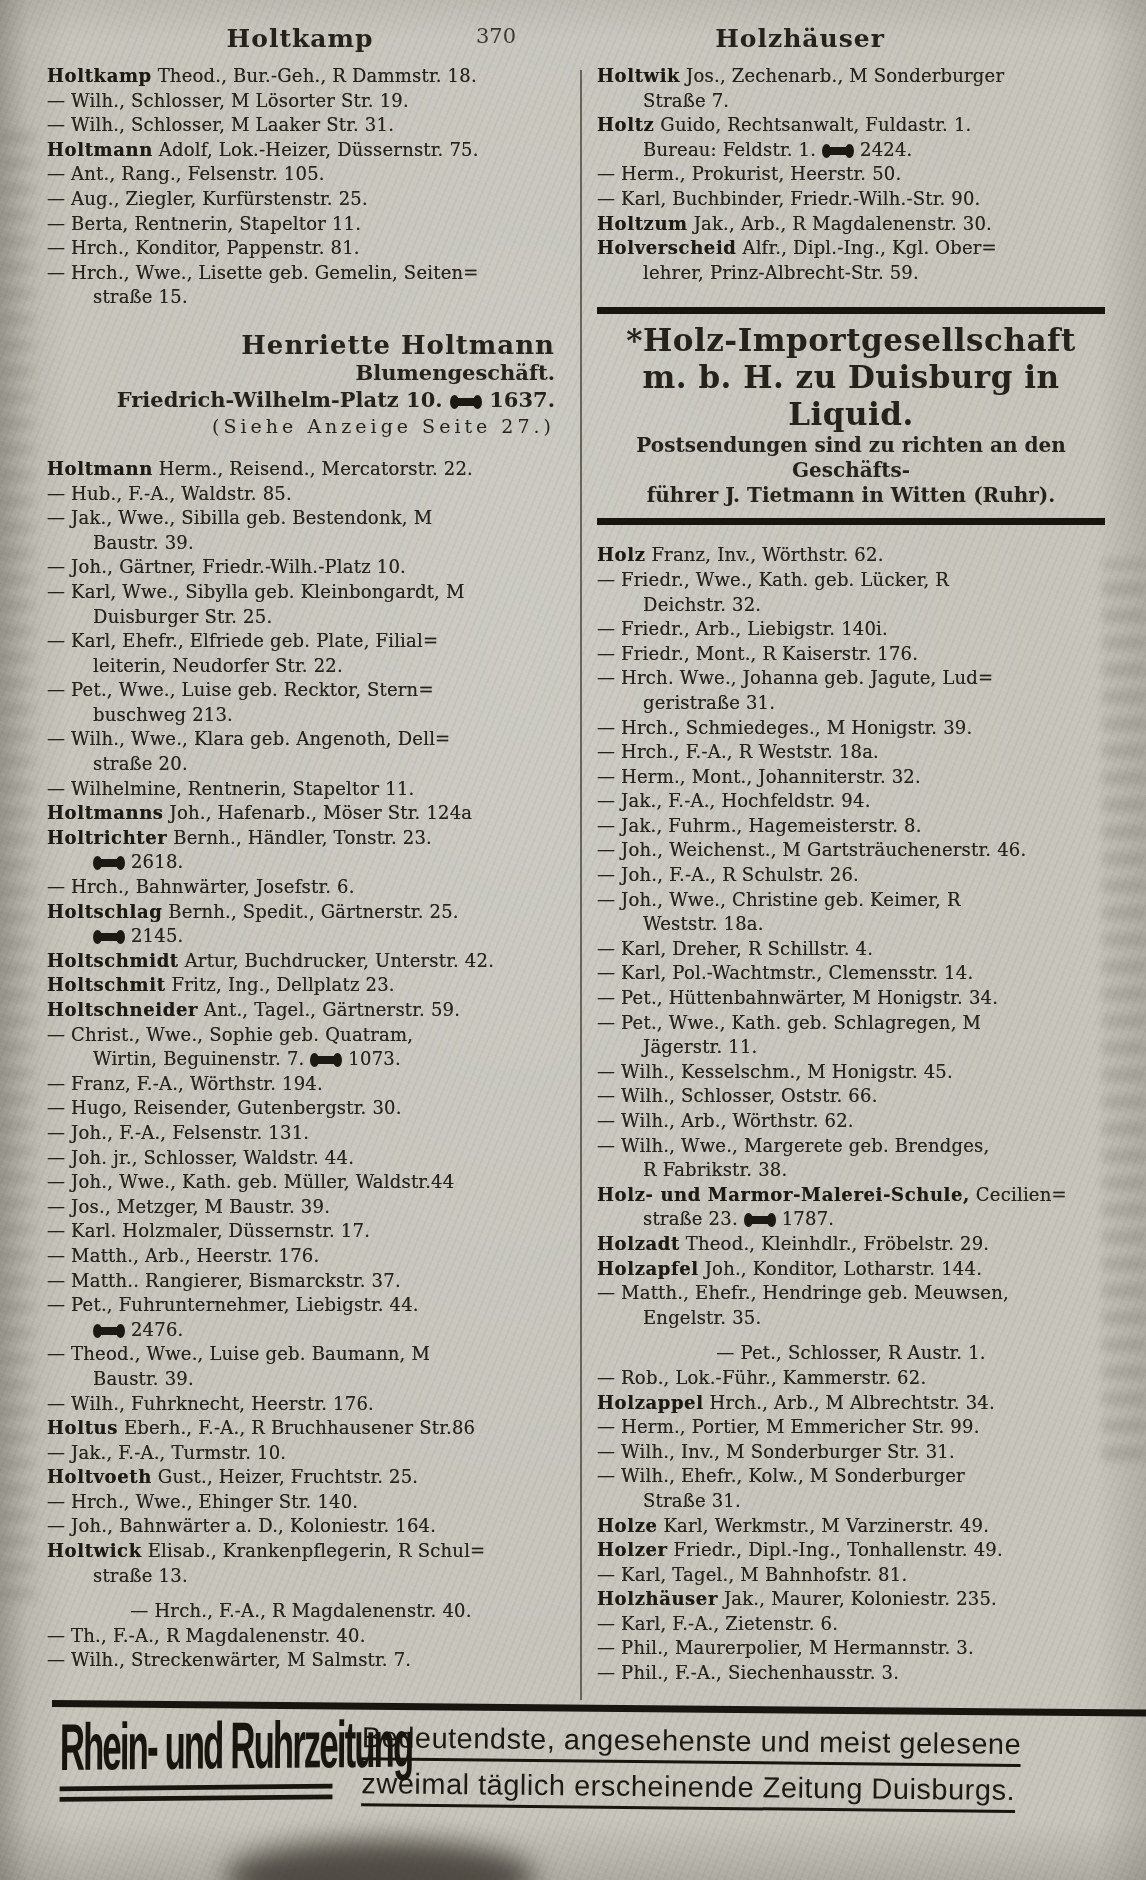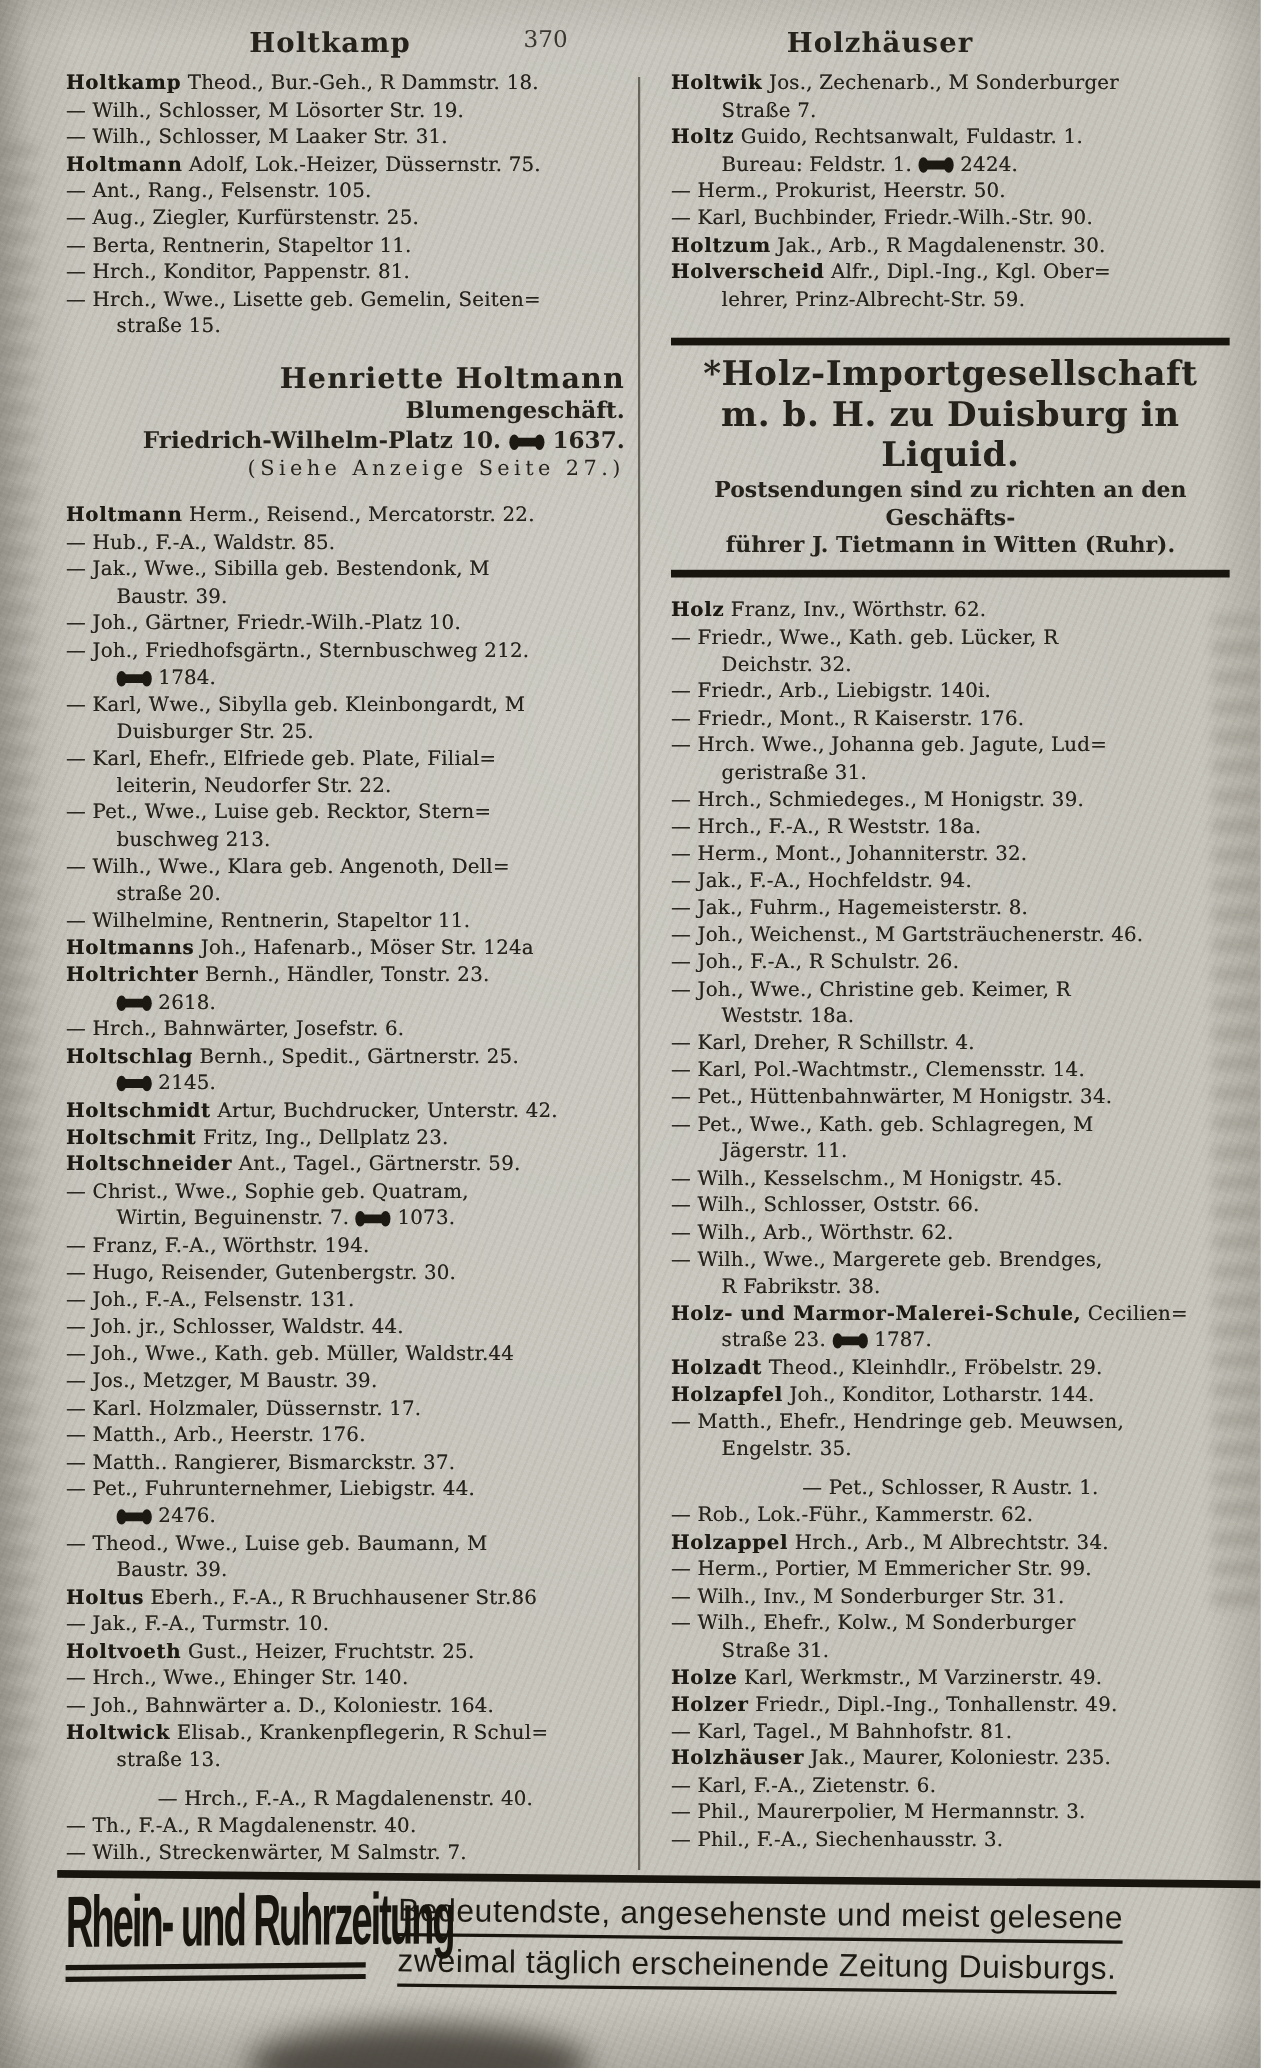--- a/index.html
+++ b/index.html
@@ -37,21 +37,21 @@
   .blob{
     position:absolute;left:225px;bottom:-34px;width:310px;height:74px;
     background:#403c35;border-radius:50%;filter:blur(13px);opacity:.85;
   }
   
   .hdr{position:absolute;top:24px;left:0;width:100%;height:40px;}
   .hdr .hl{position:absolute;left:150px;width:300px;text-align:center;font-weight:bold;font-size:25px;letter-spacing:1px;}
   .hdr .hn{position:absolute;left:476px;width:90px;text-align:left;font-size:21px;color:#3a362f;}
   .hdr .hr{position:absolute;left:650px;width:300px;text-align:center;font-weight:bold;font-size:25px;letter-spacing:1px;}
   
-  .cols{position:absolute;top:64px;left:60px;width:1058px;height:1646px;display:flex;gap:42px;overflow:hidden;}
+  .cols{position:absolute;top:64px;left:47px;width:1058px;height:1646px;display:flex;gap:42px;overflow:hidden;}
   .col{width:508px;}
   .divider{position:absolute;left:580px;top:70px;height:1630px;width:2px;background:#56524a;opacity:.85;}
   .entry{margin:0;padding-left:46px;text-indent:-46px;font-size:18px;line-height:24.6px;letter-spacing:.2px;text-shadow:0 0 .5px rgba(37,33,27,.6);}
   .entry b{letter-spacing:.6px;color:#1c1812;}
   .entry.gap{margin-top:11px;text-align:center;}
   
   .phone{display:inline-block;width:24px;height:8px;background:#1c1812;border-radius:3px;position:relative;margin:0 4px 1px 4px;vertical-align:baseline;}
   .phone::before,.phone::after{content:"";position:absolute;top:-3px;width:9px;height:14px;background:#1c1812;border-radius:50%;}
   .phone::before{left:-4px;} .phone::after{right:-4px;}
   
@@ -118,21 +118,20 @@
           <span>1637.</span>
         </div>
         <div class="t4">(Siehe Anzeige Seite 27.)</div>
       </div>
 
       <div>
           <p class="entry"><b>Holtmann</b> Herm., Reisend., Mercatorstr. 22.</p>
           <p class="entry">— Hub., F.-A., Waldstr. 85.</p>
           <p class="entry">— Jak., Wwe., Sibilla geb. Bestendonk, M<br>Baustr. 39.</p>
           <p class="entry">— Joh., Gärtner, Friedr.-Wilh.-Platz 10.</p>
-          <p class="entry">— Joh., Friedhofsgärtn., Sternbuschweg 212.<br><span class="phone"></span> 1784.</p>
           <p class="entry">— Karl, Wwe., Sibylla geb. Kleinbongardt, M<br>Duisburger Str. 25.</p>
           <p class="entry">— Karl, Ehefr., Elfriede geb. Plate, Filial=<br>leiterin, Neudorfer Str. 22.</p>
           <p class="entry">— Pet., Wwe., Luise geb. Recktor, Stern=<br>buschweg 213.</p>
           <p class="entry">— Wilh., Wwe., Klara geb. Angenoth, Dell=<br>straße 20.</p>
           <p class="entry">— Wilhelmine, Rentnerin, Stapeltor 11.</p>
           <p class="entry"><b>Holtmanns</b> Joh., Hafenarb., Möser Str. 124a</p>
           <p class="entry"><b>Holtrichter</b> Bernh., Händler, Tonstr. 23.<br><span class="phone"></span> 2618.</p>
           <p class="entry">— Hrch., Bahnwärter, Josefstr. 6.</p>
           <p class="entry"><b>Holtschlag</b> Bernh., Spedit., Gärtnerstr. 25.<br><span class="phone"></span> 2145.</p>
           <p class="entry"><b>Holtschmidt</b> Artur, Buchdrucker, Unterstr. 42.</p>
@@ -143,20 +142,21 @@
           <p class="entry">— Hugo, Reisender, Gutenbergstr. 30.</p>
           <p class="entry">— Joh., F.-A., Felsenstr. 131.</p>
           <p class="entry">— Joh. jr., Schlosser, Waldstr. 44.</p>
           <p class="entry">— Joh., Wwe., Kath. geb. Müller, Waldstr.44</p>
           <p class="entry">— Jos., Metzger, M Baustr. 39.</p>
           <p class="entry">— Karl. Holzmaler, Düssernstr. 17.</p>
           <p class="entry">— Matth., Arb., Heerstr. 176.</p>
           <p class="entry">— Matth.. Rangierer, Bismarckstr. 37.</p>
           <p class="entry">— Pet., Fuhrunternehmer, Liebigstr. 44.<br><span class="phone"></span> 2476.</p>
           <p class="entry">— Theod., Wwe., Luise geb. Baumann, M<br>Baustr. 39.</p>
+          <p class="entry">— Wilh., Fuhrknecht, Heerstr. 176.</p>
           <p class="entry"><b>Holtus</b> Eberh., F.-A., R Bruchhausener Str.86</p>
           <p class="entry">— Jak., F.-A., Turmstr. 10.</p>
           <p class="entry"><b>Holtvoeth</b> Gust., Heizer, Fruchtstr. 25.</p>
           <p class="entry">— Hrch., Wwe., Ehinger Str. 140.</p>
           <p class="entry">— Joh., Bahnwärter a. D., Koloniestr. 164.</p>
           <p class="entry"><b>Holtwick</b> Elisab., Krankenpflegerin, R Schul=<br>straße 13.</p>
           <p class="entry gap">— Hrch., F.-A., R Magdalenenstr. 40.</p>
           <p class="entry">— Th., F.-A., R Magdalenenstr. 40.</p>
           <p class="entry">— Wilh., Streckenwärter, M Salmstr. 7.</p>
         </div>

